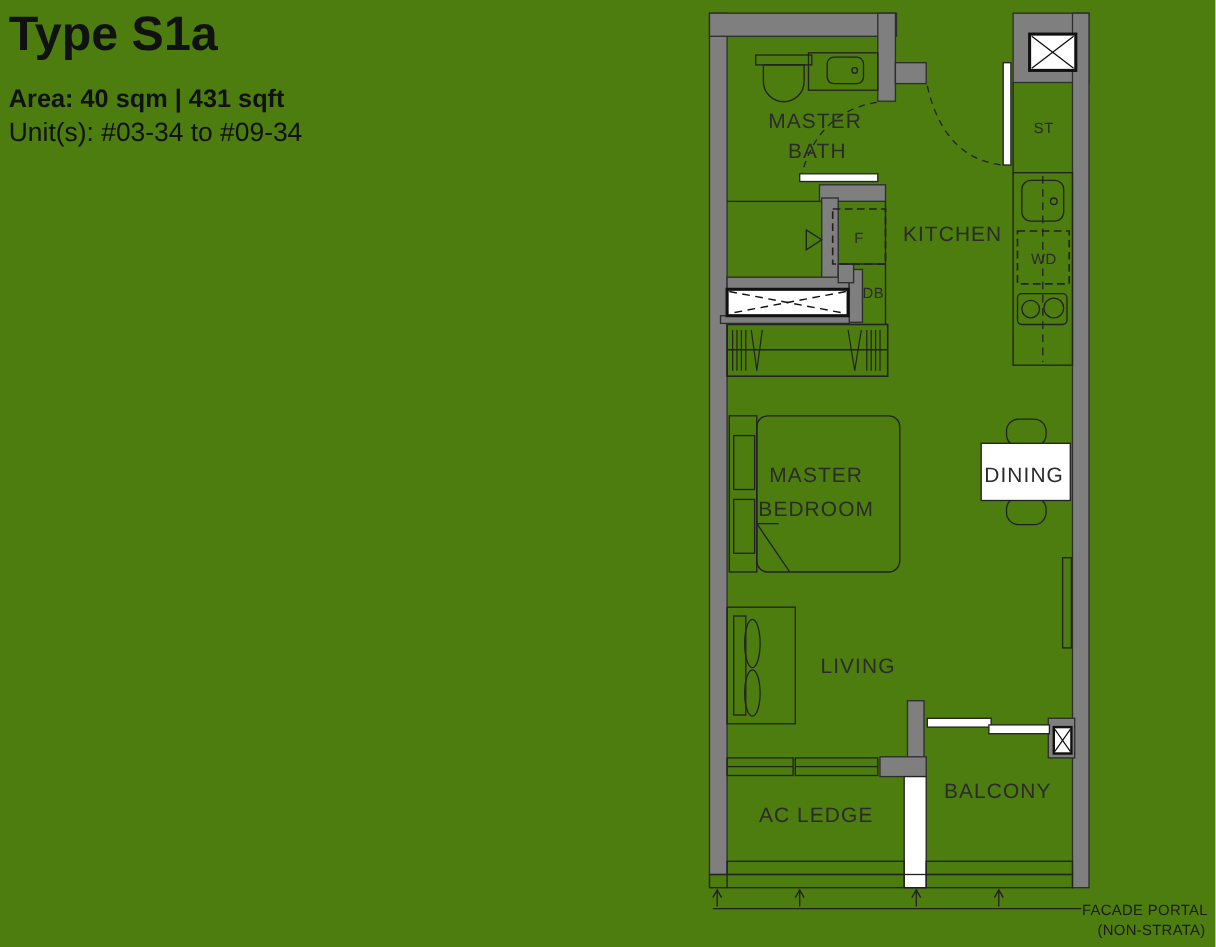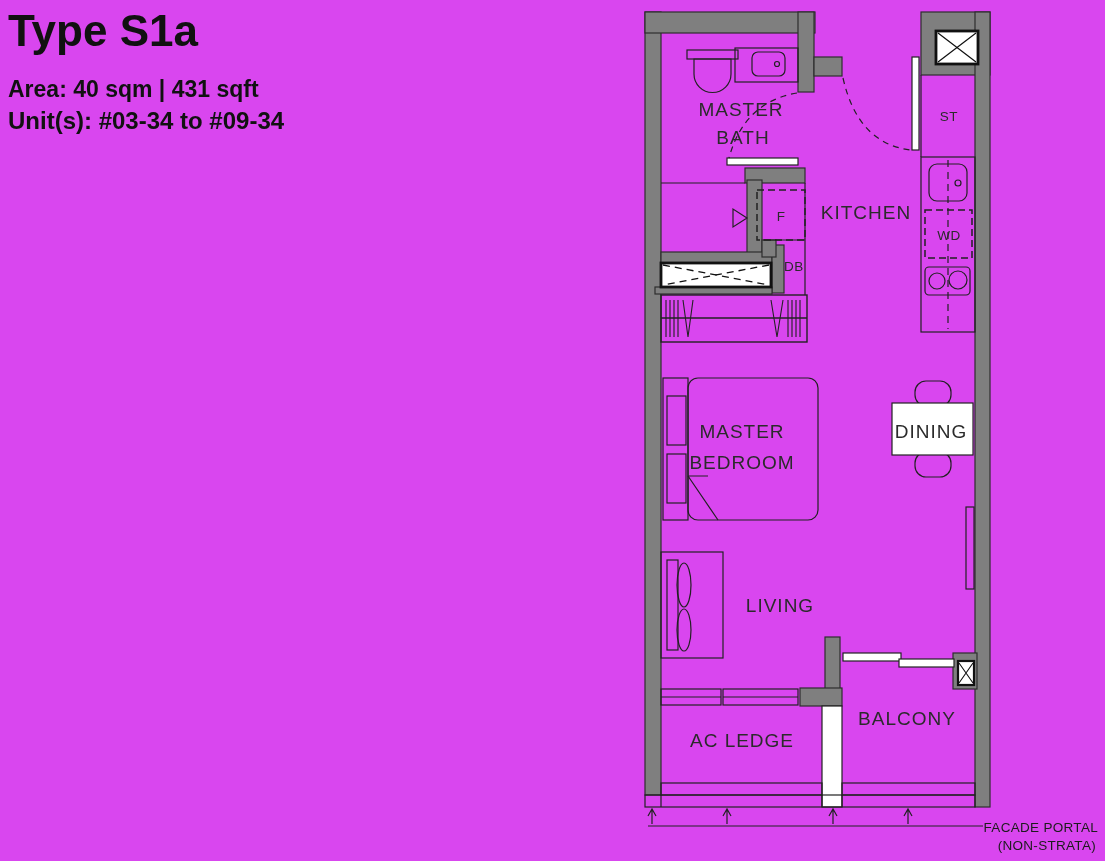--- a/index.html
+++ b/index.html
@@ -1,21 +1,21 @@
 <!DOCTYPE html>
 <html><head>
 <meta charset="utf-8">
 <style>
   html,body{margin:0;padding:0;background:#ffffff;}
-  .page{position:relative;width:1105px;height:861px;background:#d946ef;overflow:hidden;
+  .page{position:relative;width:1105px;height:861px;background:#4d7c0f;overflow:hidden;
         font-family:"Liberation Sans","DejaVu Sans",sans-serif;color:#1c1c1c;}
   .hdr{position:absolute;left:8px;top:8px;}
   .hdr .title{font-size:44px;font-weight:700;letter-spacing:0;line-height:1.05;color:#111;}
   .hdr .area{font-size:23px;font-weight:700;margin-top:22px;color:#111;}
-  .hdr .units{font-size:24px;font-weight:700;margin-top:4px;color:#111;}
+  .hdr .units{font-size:24px;font-weight:400;margin-top:4px;color:#111;}
   svg text{font-family:"Liberation Sans","DejaVu Sans",sans-serif;}
   .roomlbl{font-size:19px;letter-spacing:1px;fill:#2b2b2b;}
   .smalllbl{font-size:13.5px;letter-spacing:0.5px;fill:#2b2b2b;}
   .notelbl{font-size:13.5px;letter-spacing:0.3px;fill:#1c1c1c;}
 </style>
 </head>
 <body>
 
 <div class="page">
 

